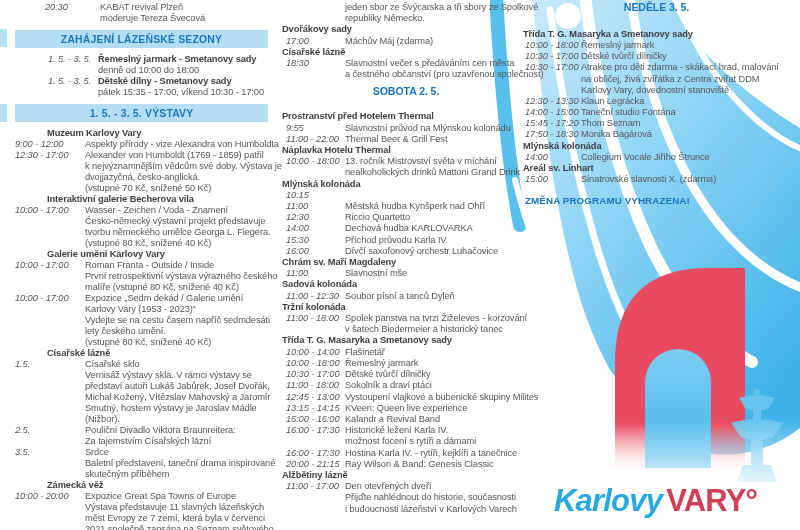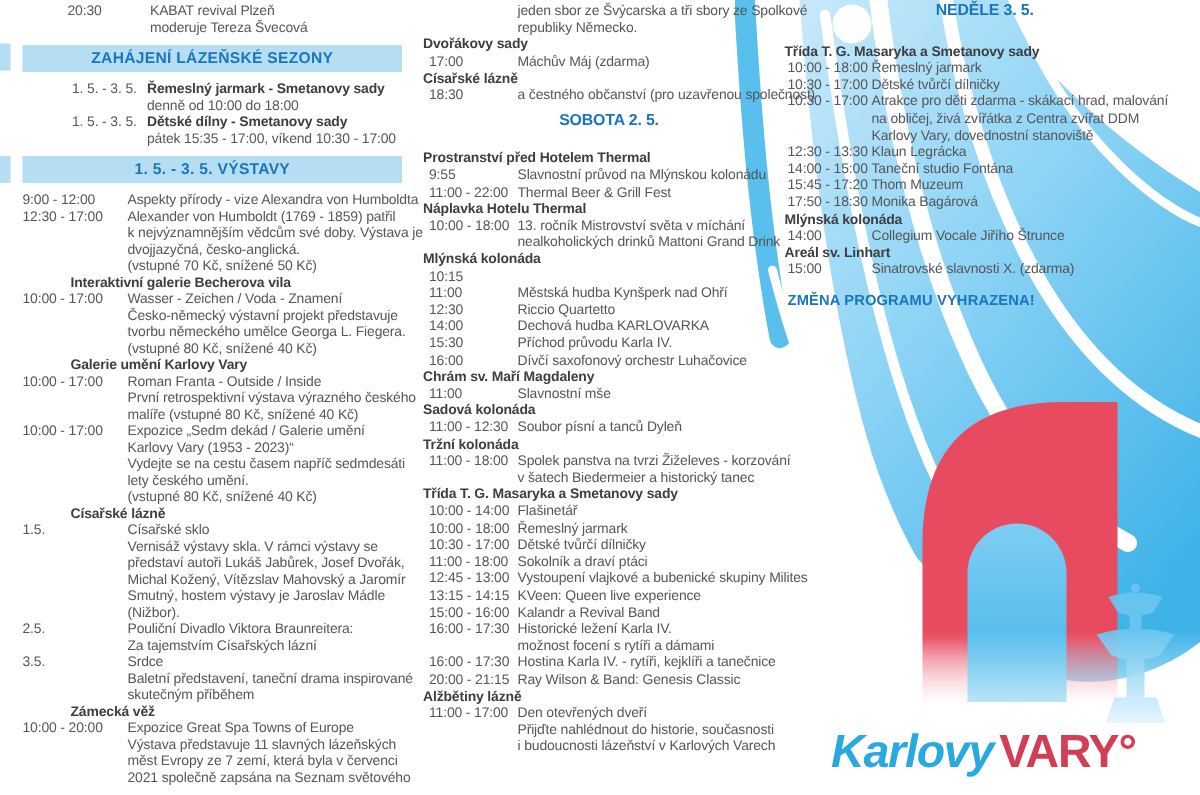--- a/index.html
+++ b/index.html
@@ -5,21 +5,21 @@
   html,body{margin:0;padding:0;background:#fff;}
   .page{position:relative;width:800px;height:530px;background:#ffffff;overflow:hidden;
         font-family:"Liberation Sans","DejaVu Sans",sans-serif;}
   .graphic{position:absolute;left:490px;top:0;width:310px;height:530px;z-index:0;}
   .col{position:absolute;top:0;z-index:2;font-size:9.3px;color:#54565a;letter-spacing:-0.1px;}
   #col-left{left:15px;width:253px;padding-top:2px;--lh:11px;--tw:70px;--ri:0px;}
   #col-middle{left:282px;width:248px;padding-top:2px;--lh:11.2px;--tw:59px;--ri:4px;}
   #col-right{left:523px;width:267px;padding-top:0;--lh:11.15px;--tw:56px;--ri:2px;}
   .line{line-height:var(--lh);white-space:nowrap;}
   .row{display:flex;align-items:flex-start;}
-  .row .time{flex:0 0 auto;width:var(--tw);margin-left:var(--ri);line-height:var(--lh);white-space:nowrap;}
+  .row .time{flex:0 0 auto;width:var(--tw);margin-left:var(--ri);line-height:var(--lh);white-space:nowrap;font-style:italic;}
   .venue-name{font-weight:bold;color:#3c3e42;line-height:var(--lh);white-space:nowrap;}
   #col-left .venue-name{margin-left:32px;}
   .v-top .time{width:55px;margin-left:30px;}
   .v-season .time{width:50px;margin-left:33px;}
   .b{font-weight:bold;color:#3c3e42;}
   .partial{margin-left:calc(var(--ri) + var(--tw));}
   .band{height:18px;margin:6px 0 6px 0;background:#b5def3;color:#1b75bc;font-weight:bold;
         font-size:10.4px;display:flex;align-items:center;justify-content:center;letter-spacing:.2px;}
   .day{height:14px;text-align:center;color:#1b75bc;font-weight:bold;font-size:10.6px;line-height:14px;}
   #col-middle .day{margin-top:4px;margin-bottom:13px;}
@@ -108,20 +108,21 @@
         <div class="row">
           <span class="time">1. 5. - 3. 5.</span>
           <div class="lines">
             <div class="line b">Dětské dílny - Smetanovy sady</div>
             <div class="line">pátek 15:35 - 17:00, víkend 10:30 - 17:00</div>
           </div>
         </div>
       </div>
       <div class="band">1. 5. - 3. 5. VÝSTAVY</div>
       <div class="venues">
+        <div class="venue-name">Muzeum Karlovy Vary</div>
         <div class="row">
           <span class="time">9:00 - 12:00</span>
           <div class="lines">
             <div class="line">Aspekty přírody - vize Alexandra von Humboldta</div>
           </div>
         </div>
         <div class="row">
           <span class="time">12:30 - 17:00</span>
           <div class="lines">
             <div class="line">Alexander von Humboldt (1769 - 1859) patřil</div>
@@ -208,20 +209,21 @@
         <div class="row">
           <span class="time">17:00</span>
           <div class="lines">
             <div class="line">Máchův Máj (zdarma)</div>
           </div>
         </div>
         <div class="venue-name">Císařské lázně</div>
         <div class="row">
           <span class="time">18:30</span>
           <div class="lines">
+            <div class="line">Slavnostní večer s předáváním cen města</div>
             <div class="line">a čestného občanství (pro uzavřenou společnost)</div>
           </div>
         </div>
       </div>
       <div class="day">SOBOTA 2. 5.</div>
       <div class="venues">
         <div class="venue-name">Prostranství před Hotelem Thermal</div>
         <div class="row">
           <span class="time">9:55</span>
           <div class="lines">
@@ -403,21 +405,21 @@
         </div>
         <div class="row">
           <span class="time">14:00 - 15:00</span>
           <div class="lines">
             <div class="line">Taneční studio Fontána</div>
           </div>
         </div>
         <div class="row">
           <span class="time">15:45 - 17:20</span>
           <div class="lines">
-            <div class="line">Thom Muzeum</div>
+            <div class="line">Thom Seznam</div>
           </div>
         </div>
         <div class="row">
           <span class="time">17:50 - 18:30</span>
           <div class="lines">
             <div class="line">Monika Bagárová</div>
           </div>
         </div>
         <div class="venue-name">Mlýnská kolonáda</div>
         <div class="row">

